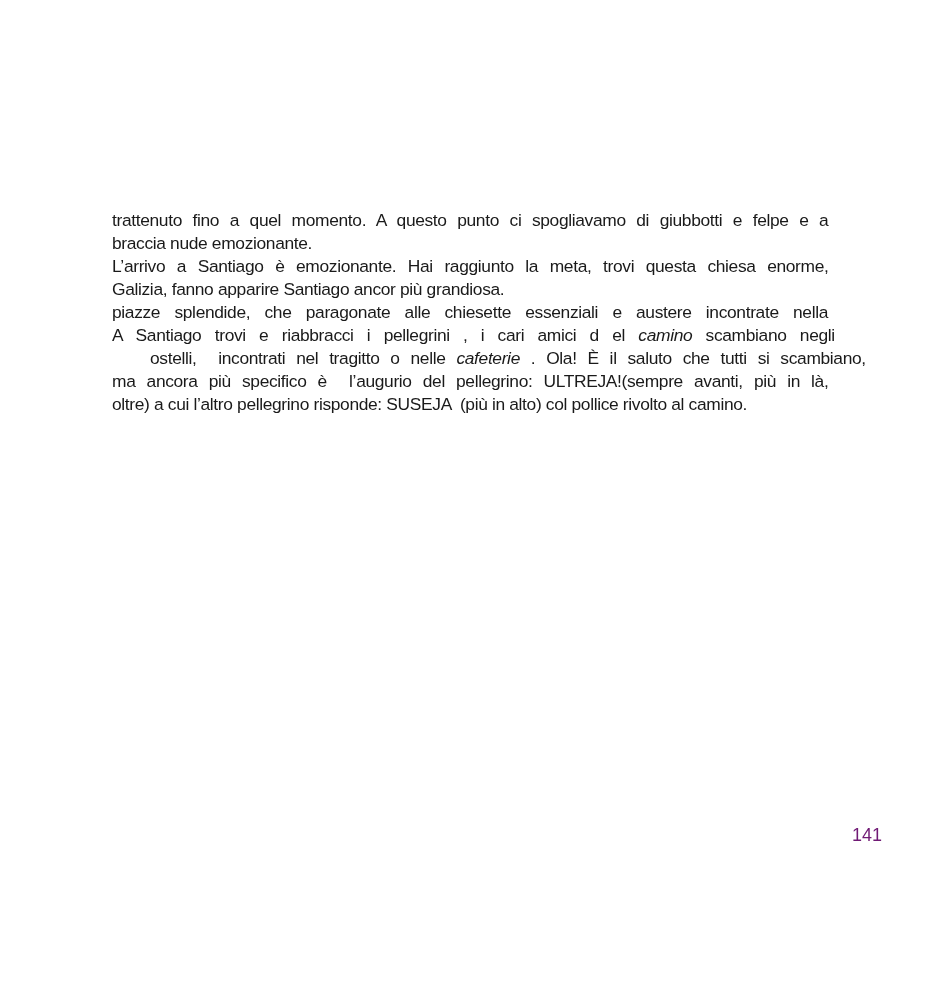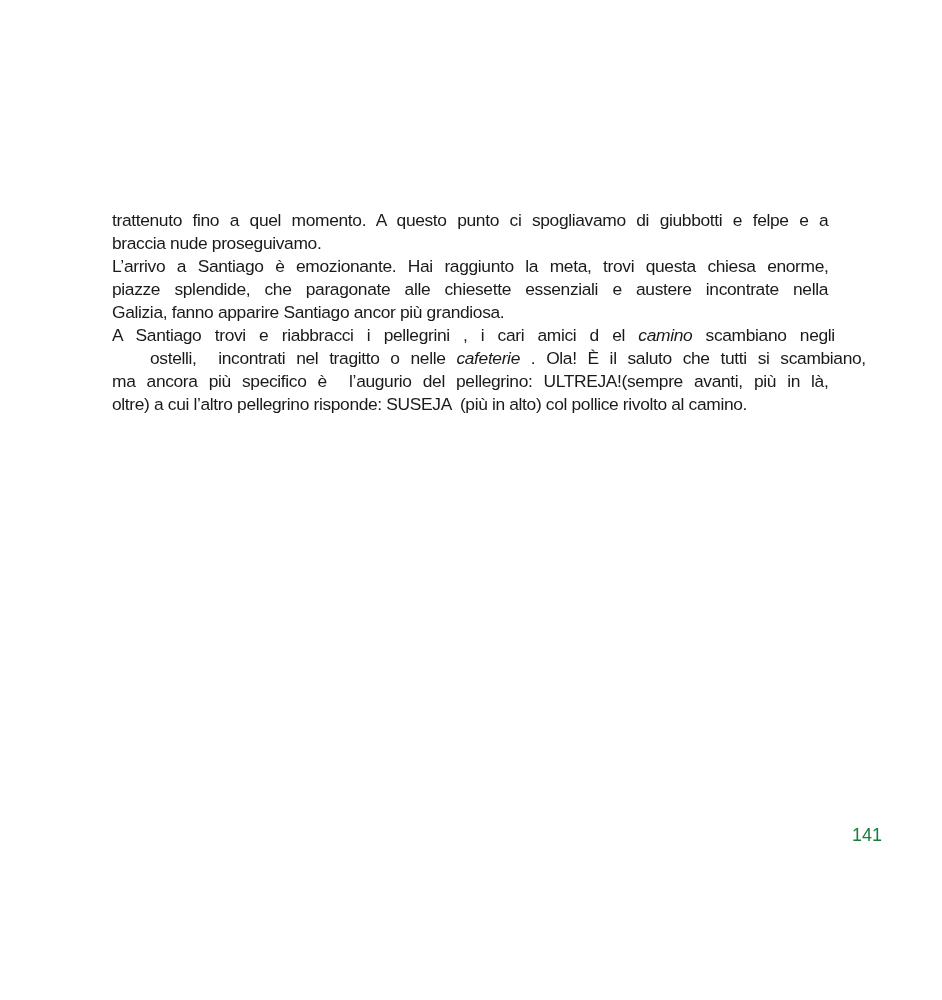--- a/index.html
+++ b/index.html
@@ -42,32 +42,32 @@
       text-align-last: left;
     }
     .line span { white-space: pre; }
     em { font-style: italic; }
     .page-number {
       position: absolute;
       left: 852px;
       top: 825px;
       font-family: "Liberation Sans", sans-serif;
       font-size: 18px;
-      color: #15803d;
+      color: #701a75;
     }
   </style>
 </head>
 <body>
 
 <div class="page">
   <div class="text-block">
     <div class="line" style="display: block; width: auto; word-spacing: 6.06667px;"><span>trattenuto fino a quel momento. A questo punto ci spogliavamo di giubbotti e felpe e a</span></div>
-    <div class="line last"><span>braccia nude proseguivamo.</span></div>
+    <div class="line last"><span>braccia nude emozionante.</span></div>
     <div class="line" style="display: block; width: auto; word-spacing: 7.08333px;"><span>L’arrivo a Santiago è emozionante. Hai raggiunto la meta, trovi questa chiesa enorme,</span></div>
+    <div class="line last"><span>Galizia, fanno apparire Santiago ancor più grandiosa.</span></div>
     <div class="line" style="display: block; width: auto; word-spacing: 9.8px;"><span>piazze splendide, che paragonate alle chiesette essenziali e austere incontrate nella</span></div>
-    <div class="line last"><span>Galizia, fanno apparire Santiago ancor più grandiosa.</span></div>
     <div class="line" style="display: block; width: auto; word-spacing: 8.8px;"><span>A Santiago trovi e riabbracci i pellegrini , i cari amici d el </span><em>camino</em><span> scambiano negli</span></div>
     <div class="line" style="display: block; width: auto; word-spacing: 6.375px; margin-left: 38px;"><span>ostelli,  incontrati nel tragitto o nelle </span><em>cafeterie</em><span> . Ola! È il saluto che tutti si scambiano,</span></div>
     <div class="line" style="display: block; width: auto; word-spacing: 6.61538px;"><span>ma ancora più specifico è  l’augurio del pellegrino: ULTREJA!(sempre avanti, più in là,</span></div>
     <div class="line last"><span>oltre) a cui l’altro pellegrino risponde: SUSEJA  (più in alto) col pollice rivolto al camino.</span></div>
   </div>
   <div class="page-number">141</div>
 </div>
 
 </body></html>

